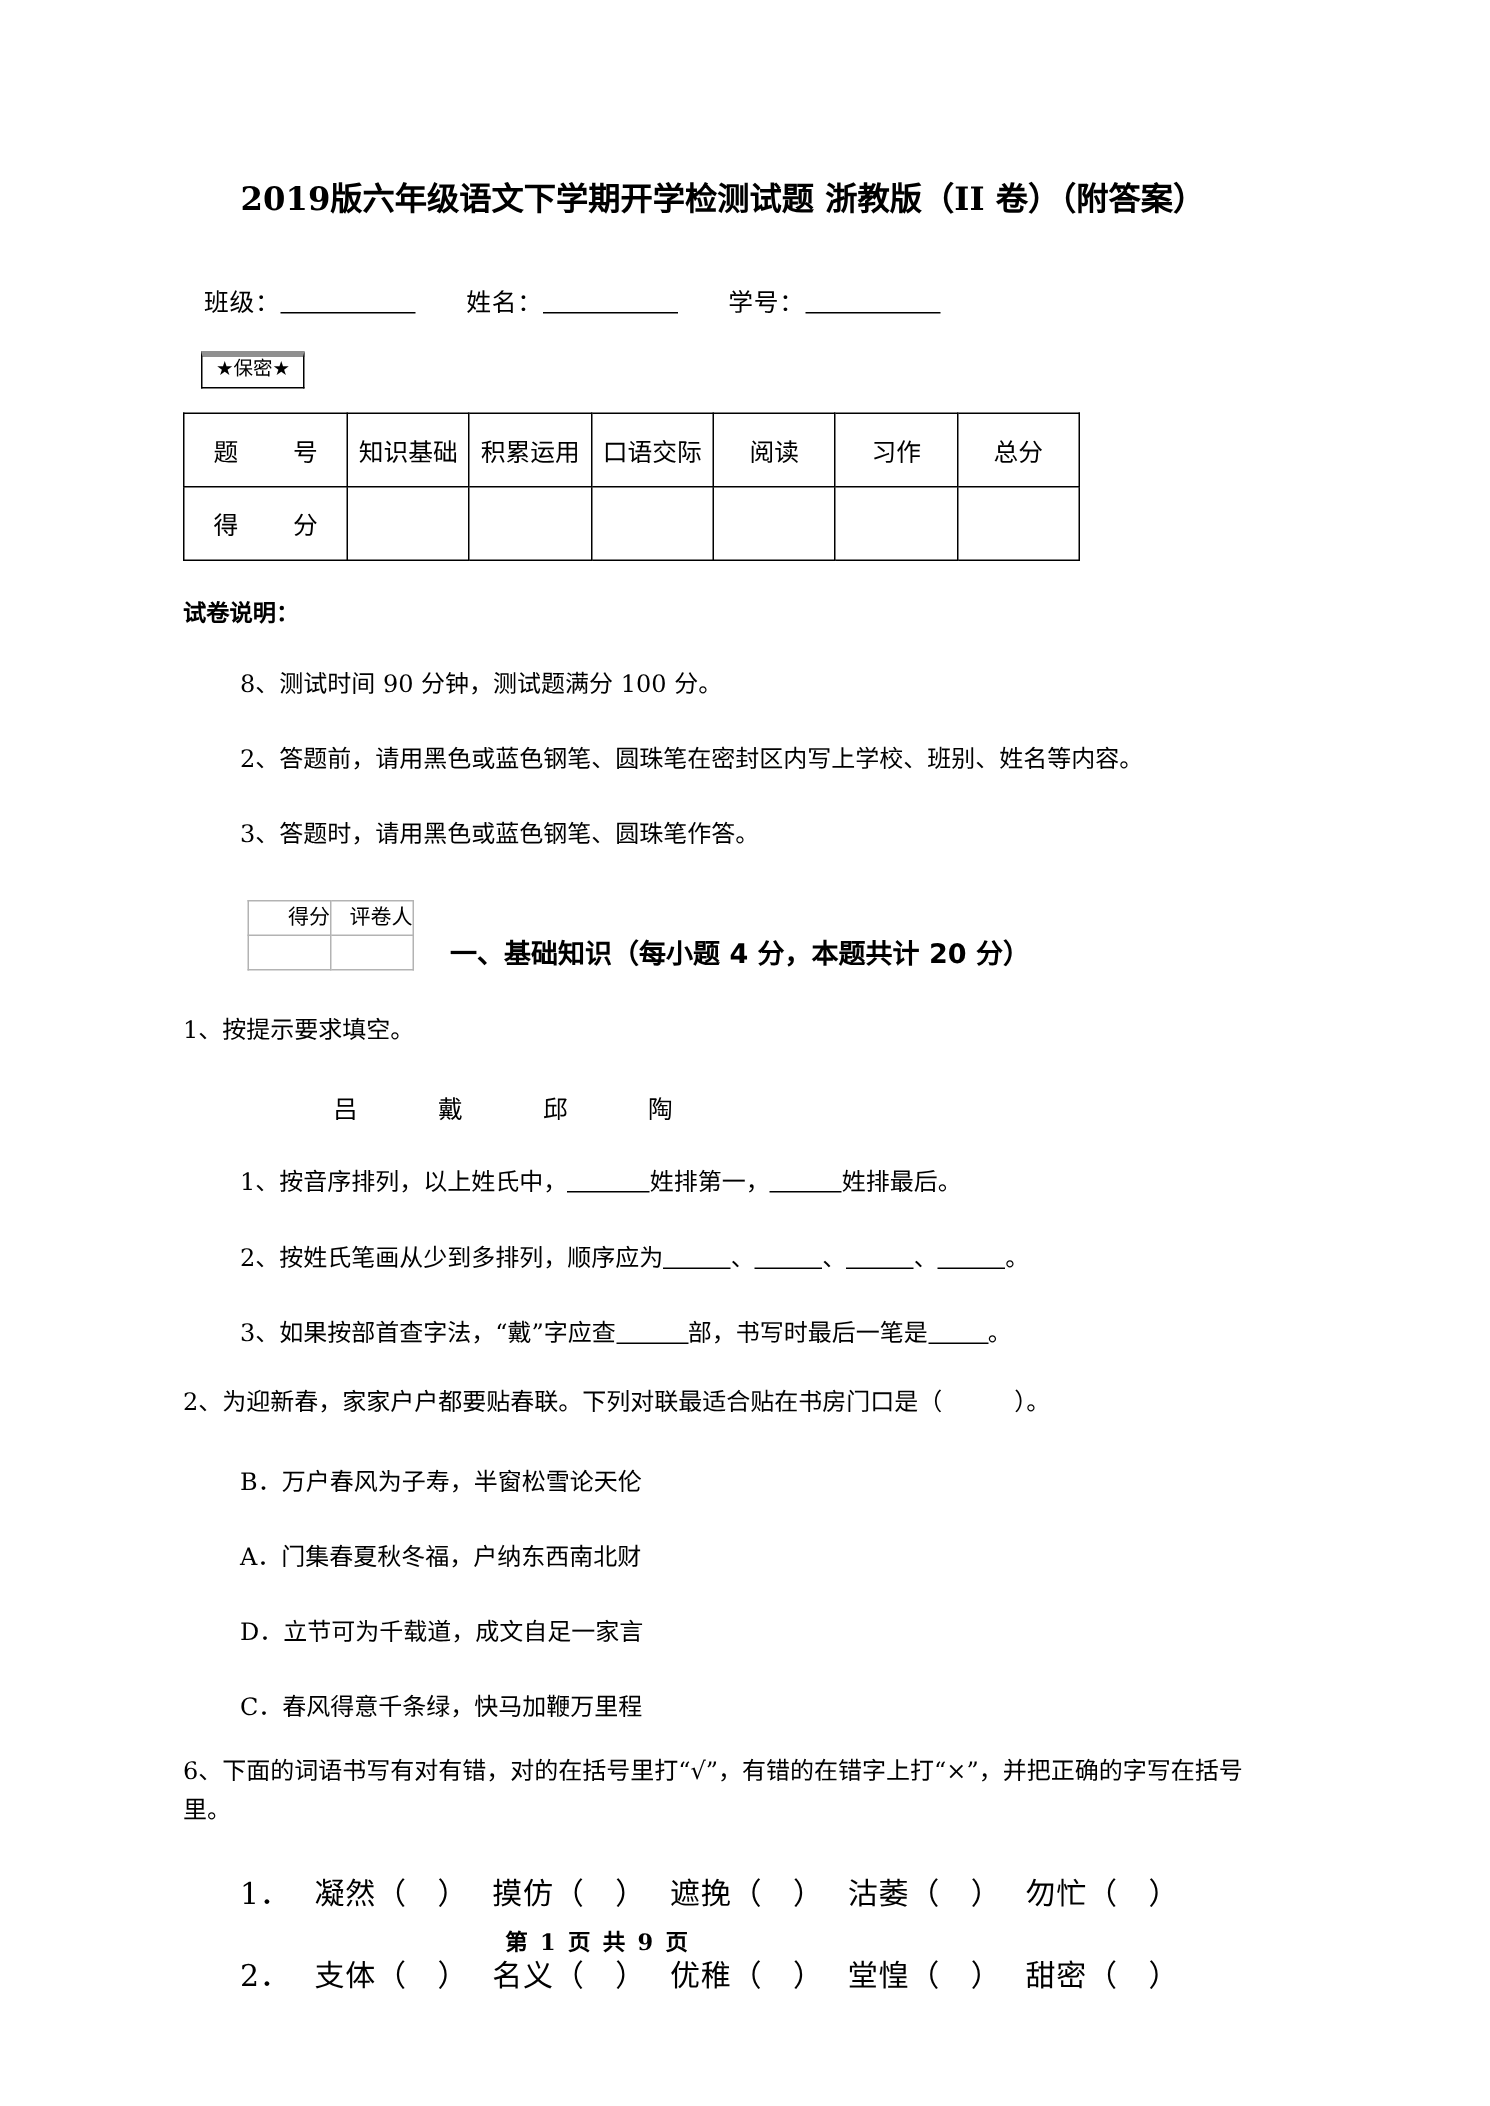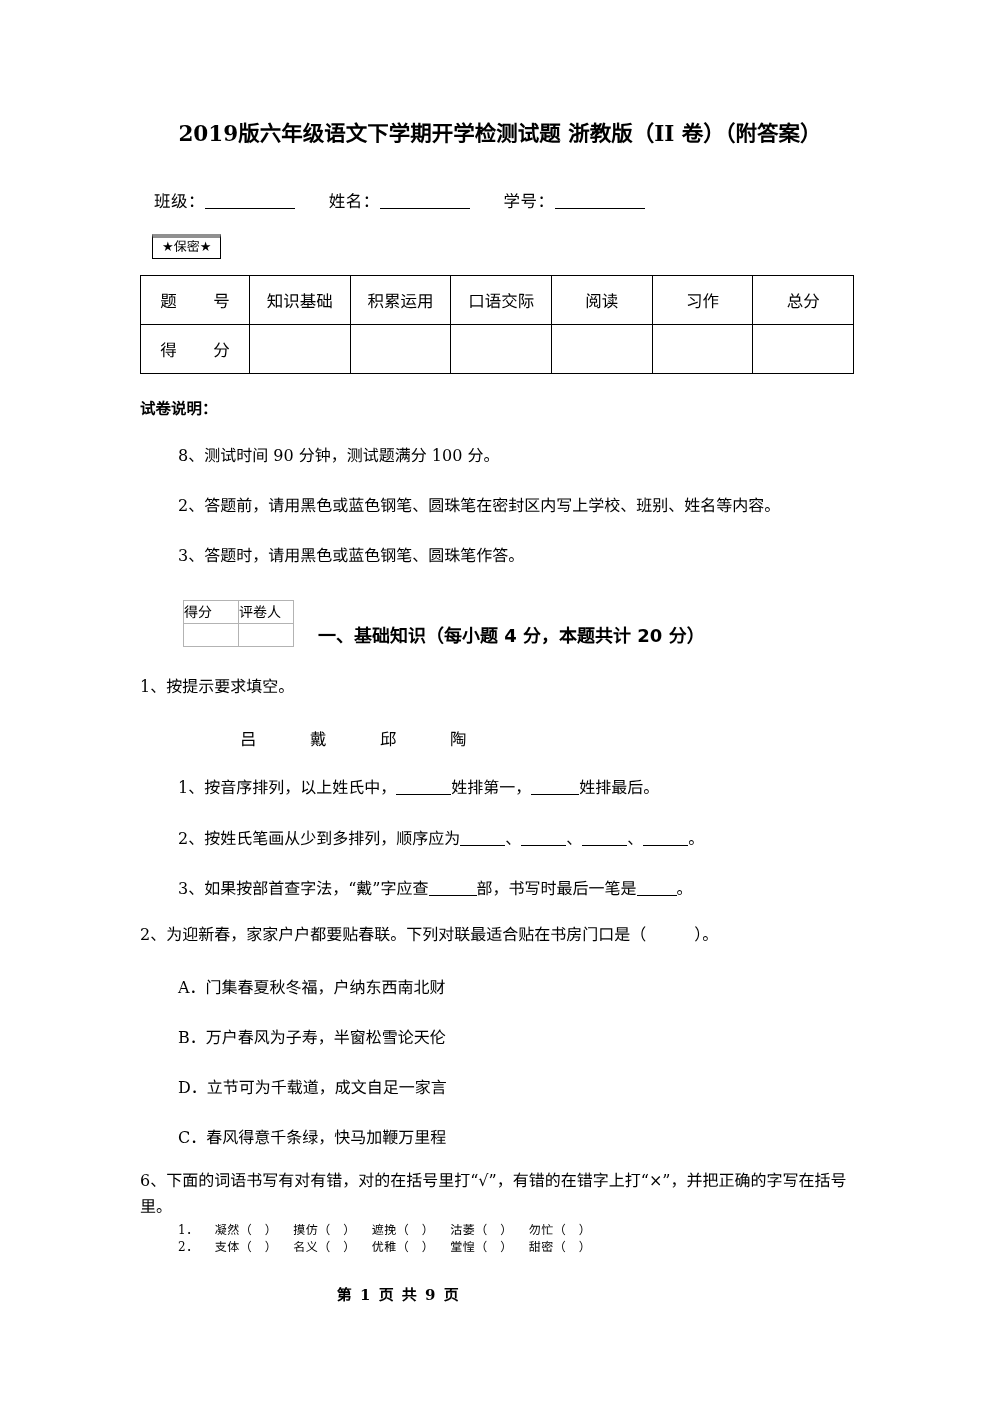--- a/index.html
+++ b/index.html
@@ -18,21 +18,21 @@
   .page {
     position: absolute;
     left: 0; top: 0;
     width: 993px;
     height: 1404px;
     padding: 0;
     box-sizing: border-box;
   }
   .content {
     position: absolute;
-    left: 140px;
+    left: 122px;
     top: 0;
     width: 720px;
   }
 
   
   .doc-title {
     font-size: 21.5px;
     font-weight: bold;
     text-align: center;
     letter-spacing: 0px;
@@ -74,21 +74,21 @@
     font-size: 13px;
     line-height: 1.15;
     font-family: "DejaVu Sans", "Liberation Sans", sans-serif;
     white-space: nowrap;
   }
 
   
   .score-table {
     margin-top: 16px;
     border-collapse: collapse;
-    width: 714px;
+    width: 598px;
     table-layout: fixed;
   }
   .score-table td {
     border: 1.5px solid #000;
     height: 48px;
     text-align: center;
     vertical-align: middle;
     font-size: 16.5px;
     padding: 0;
   }
@@ -122,21 +122,21 @@
     position: absolute;
     left: 43px;
     top: 0;
     border-collapse: collapse;
     table-layout: fixed;
   }
   .grader-box td {
     border: 1px solid #b3b3b3;
     width: 54px;
     height: 22px;
-    text-align: left;
+    text-align: right;
     vertical-align: middle;
     font-size: 14px;
     padding: 0;
     line-height: 1;
   }
   .section-title {
     position: absolute;
     left: 178px;
     top: 21px;
     font-size: 18px;
@@ -164,22 +164,23 @@
     font-size: 16.5px;
     letter-spacing: 0px;
   }
   .surnames span.sn { display: inline-block; width: 70px; }
   .opt {
     margin-top: 26px;
     margin-left: 38px;
     font-size: 16px;
   }
   .wordline {
-    margin-left: 38px;
-    font-size: 12px;
+    margin-top: 26px;
+    margin-left: 38px;
+    font-size: 20px;
     letter-spacing: 0.5px;
   }
   .wordline .wd { display: inline-block; margin-right: 16px; white-space: nowrap; }
 
   .blank-s { display: inline-block; border-bottom: 1.4px solid #000; height: 1em; vertical-align: -2px; }
   .bw-55 { width: 55px; }
   .bw-48 { width: 48px; }
   .bw-45 { width: 45px; }
   .bw-40 { width: 40px; }
 
@@ -263,22 +264,22 @@
       <span class="sn">吕</span><span class="sn">戴</span><span class="sn">邱</span><span class="sn">陶</span>
     </div>
 
     <div class="q-sub"><span>1、按音序排列，以上姓氏中，</span><span class="blank-s bw-55"></span><span>姓排第一，</span><span class="blank-s bw-48"></span><span>姓排最后。</span></div>
 
     <div class="q-sub"><span>2、按姓氏笔画从少到多排列，顺序应为</span><span class="blank-s bw-45"></span><span>、</span><span class="blank-s bw-45"></span><span>、</span><span class="blank-s bw-45"></span><span>、</span><span class="blank-s bw-45"></span><span>。</span></div>
 
     <div class="q-sub"><span>3、如果按部首查字法，“戴”字应查</span><span class="blank-s bw-48"></span><span>部，书写时最后一笔是</span><span class="blank-s bw-40"></span><span>。</span></div>
 
     <div class="q">2、为迎新春，家家户户都要贴春联。下列对联最适合贴在书房门口是（　　　）。</div>
+    <div class="opt">B．万户春风为子寿，半窗松雪论天伦</div>
     <div class="opt">A．门集春夏秋冬福，户纳东西南北财</div>
-    <div class="opt">B．万户春风为子寿，半窗松雪论天伦</div>
     <div class="opt">D．立节可为千载道，成文自足一家言</div>
     <div class="opt">C．春风得意千条绿，快马加鞭万里程</div>
 
     <div class="q">6、下面的词语书写有对有错，对的在括号里打“√”，有错的在错字上打“×”，并把正确的字写在括号里。</div>
     <div class="wordline"><span class="wd">1．</span><span class="wd">凝然（　）</span><span class="wd">摸仿（　）</span><span class="wd">遮挽（　）</span><span class="wd">沽萎（　）</span><span class="wd">勿忙（　）</span></div>
     <div class="wordline"><span class="wd">2．</span><span class="wd">支体（　）</span><span class="wd">名义（　）</span><span class="wd">优稚（　）</span><span class="wd">堂惶（　）</span><span class="wd">甜密（　）</span></div>
 
   </div>
 
   <div class="footer">第 1 页 共 9 页</div>

